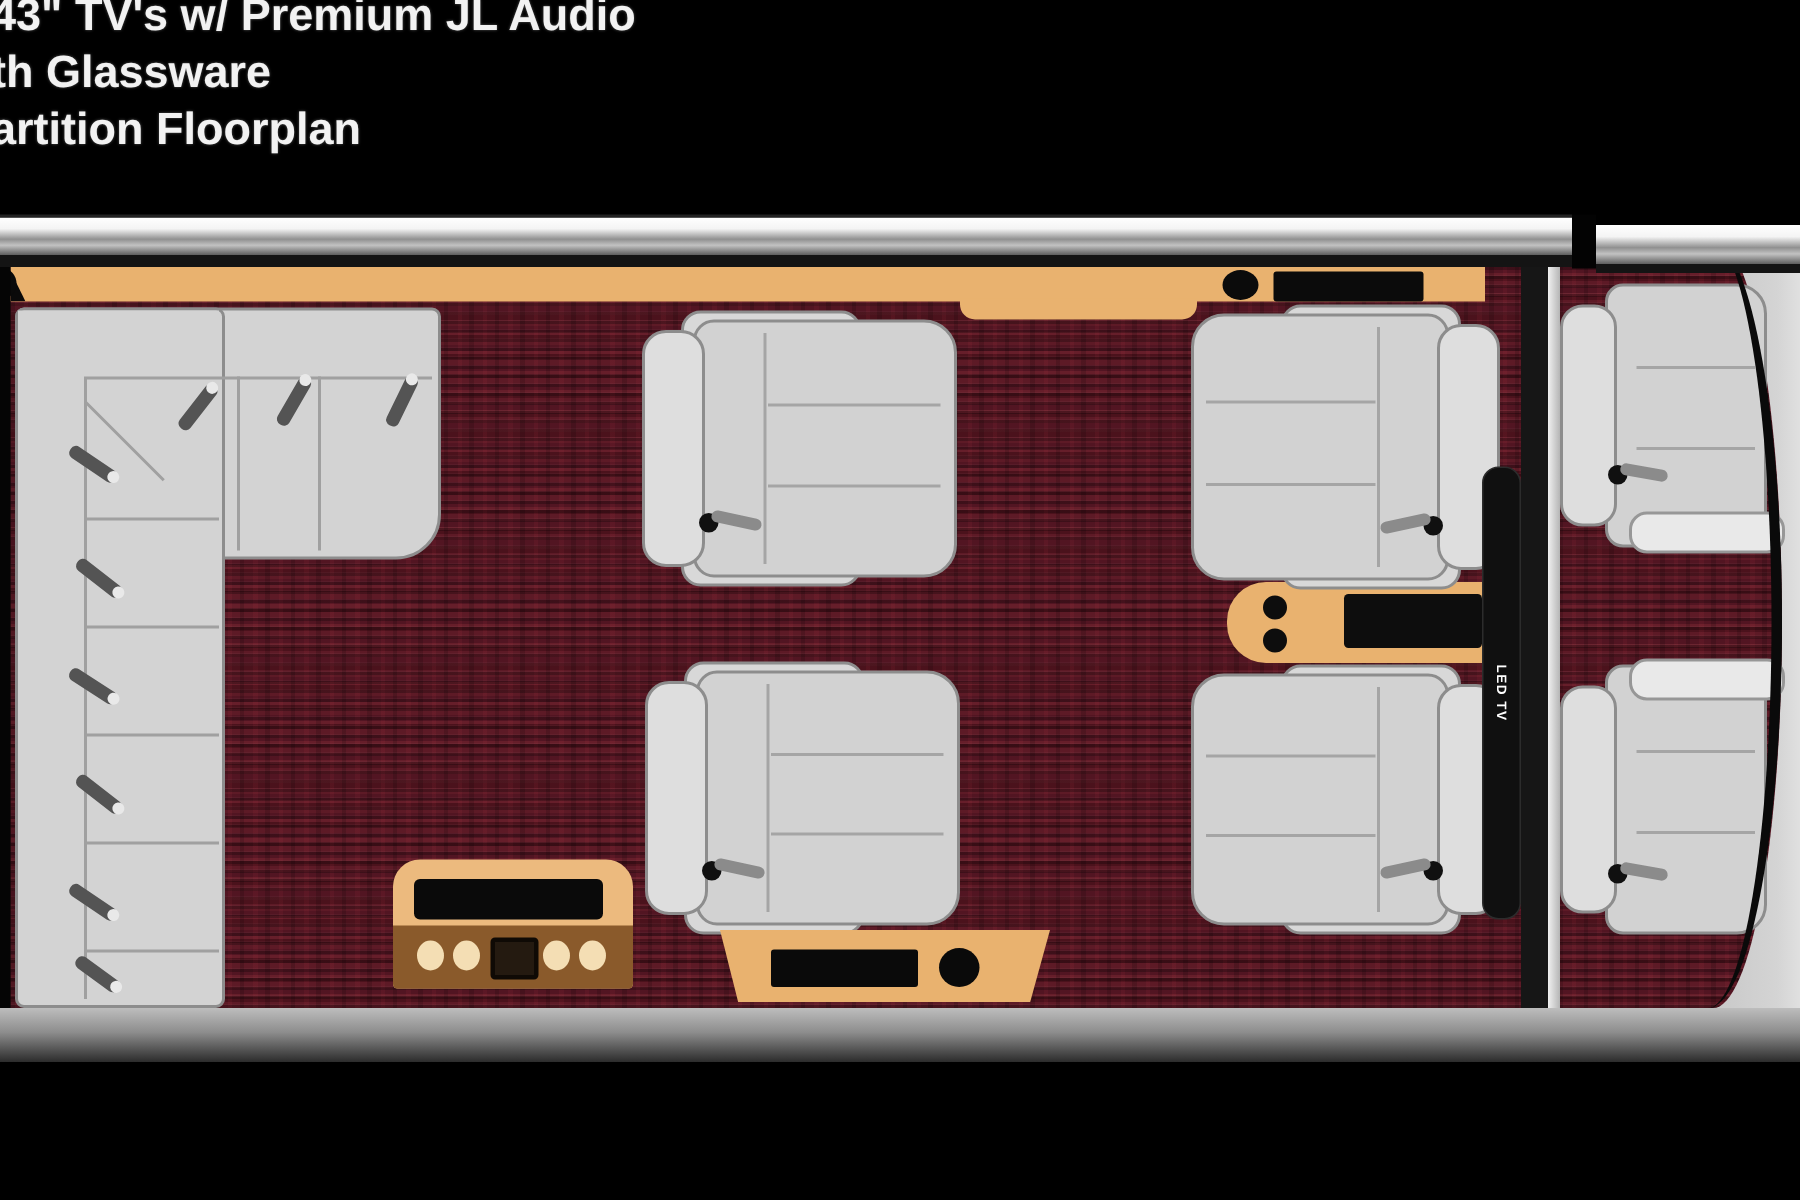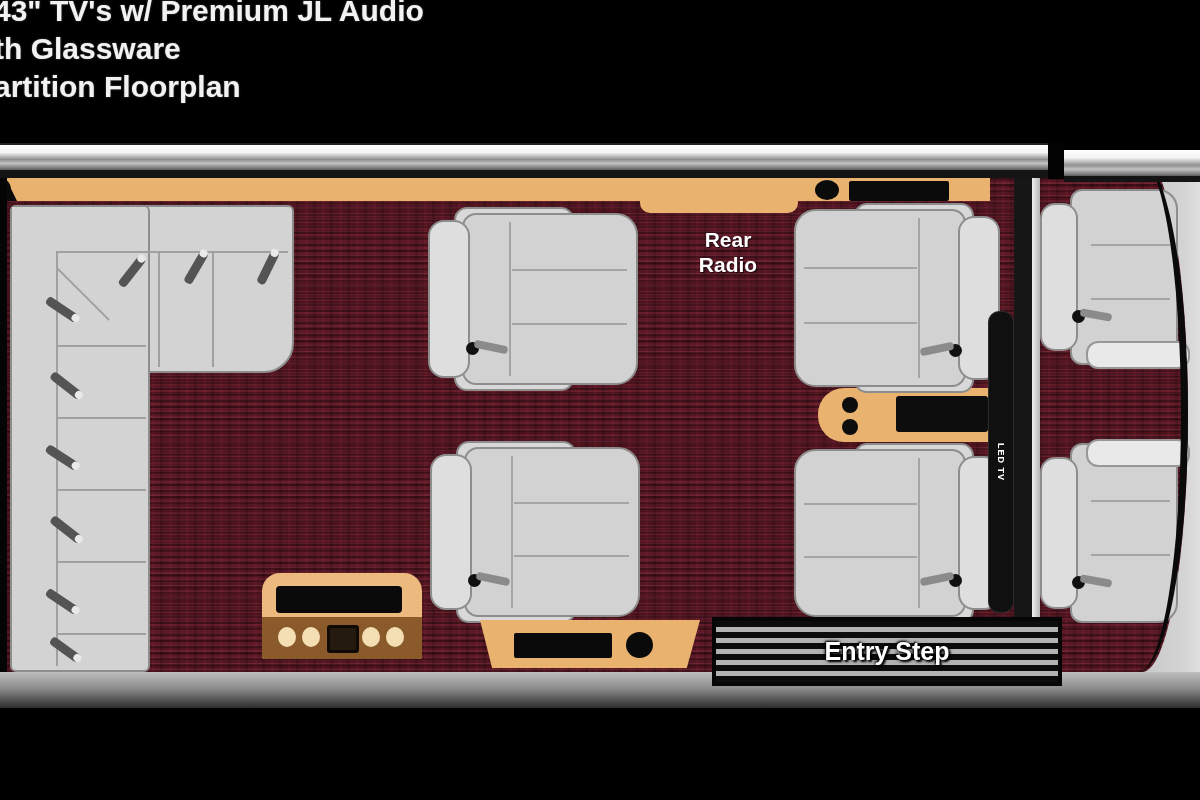--- a/index.html
+++ b/index.html
@@ -200,48 +200,39 @@
   </div>
 
   <div class="abs" style="left:988px;top:168px;width:24px;height:300px;background:#101010;border:1px solid #2c2c2c;
               border-radius:11px;z-index:7;">
     <div class="led-label">LED TV</div>
   </div>
 
   <div class="abs" style="left:1014px;top:20px;width:18px;height:514px;background:#161616;z-index:8;"></div>
   <div class="abs" style="left:1032px;top:20px;width:8px;height:514px;background:linear-gradient(90deg,#f0f0f0,#b5b5b5);z-index:8;"></div>
 
-  <div class="rear-radio">
-    <span style="display:block;">Rear</span>
-    <span style="display:block;">Radio</span>
-  </div>
 
   <div class="abs" style="left:262px;top:430px;width:160px;height:86px;background:#ecba7e;
               border-radius:18px 18px 3px 3px;z-index:9;">
     <div class="abs" style="left:14px;top:13px;width:126px;height:27px;background:#0a0a0a;border-radius:4px;"></div>
     <div class="abs" style="left:0;top:44px;width:160px;height:42px;background:#8a5a2b;border-radius:0 0 3px 3px;">
       <div class="abs" style="left:16px;top:10px;width:18px;height:20px;border-radius:50%;background:#f4deb4;"></div>
       <div class="abs" style="left:40px;top:10px;width:18px;height:20px;border-radius:50%;background:#f4deb4;"></div>
       <div class="abs" style="left:100px;top:10px;width:18px;height:20px;border-radius:50%;background:#f4deb4;"></div>
       <div class="abs" style="left:124px;top:10px;width:18px;height:20px;border-radius:50%;background:#f4deb4;"></div>
       <div class="abs" style="left:65px;top:8px;width:26px;height:22px;background:#241a10;border:3px solid #0f0a05;border-radius:3px;"></div>
     </div>
   </div>
 
   <div class="abs tan" style="left:480px;top:477px;width:220px;height:48px;z-index:9;
               clip-path:polygon(0 0,100% 0,94% 100%,5.5% 100%);">
     <div class="abs" style="left:34px;top:13px;width:98px;height:25px;background:#0a0a0a;border-radius:2px;"></div>
     <div class="abs" style="left:146px;top:12px;width:27px;height:26px;border-radius:50%;background:#0a0a0a;"></div>
   </div>
 
-  <div class="abs" style="left:712px;top:474px;width:350px;height:69px;box-sizing:border-box;border:4px solid #060606;
-              background:repeating-linear-gradient(180deg,#0c0c0c 0 6px,#b3b3b3 6px 11px);
-              display:flex;align-items:center;justify-content:center;z-index:55;">
-    <span class="step-label">Entry Step</span>
-  </div>
 
   <div class="cabseat" style="left:1040px;top:46px;width:138px;height:176px;">
     <div class="seat">
         <div class="sh s1"></div>
         <div class="sh s2"></div>
       </div>
     <div class="back"></div>
     <div class="arm" style="bottom:-4px;"></div>
     <div class="bdot" style="bottom:42px;"></div>
     <div class="bstrap" style="bottom:46px;"></div>

